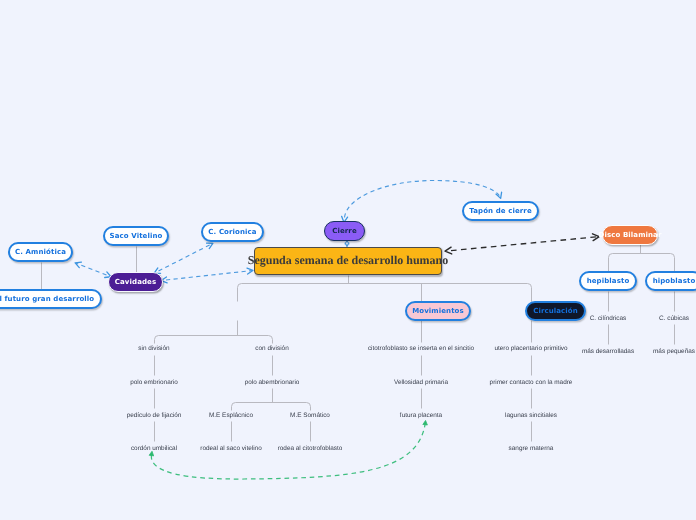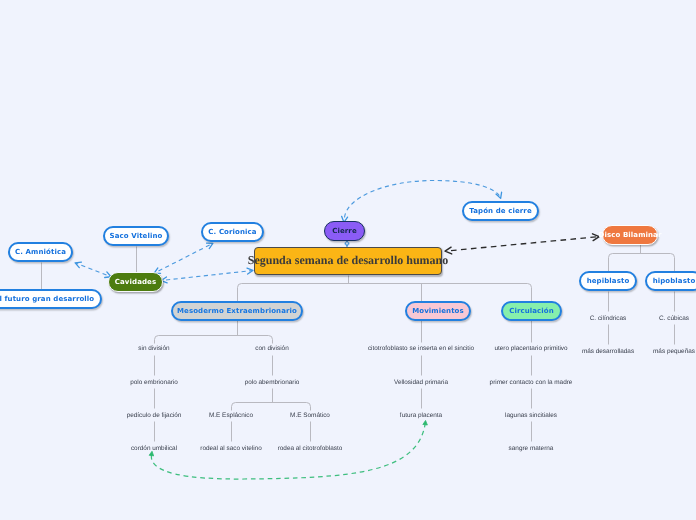--- a/index.html
+++ b/index.html
@@ -16,28 +16,28 @@
   .leaf{position:absolute;white-space:nowrap;color:#363c4a;font-size:6.4px;
         transform:translate(-50%,-50%);font-family:"Liberation Sans",sans-serif;}
   .n-white{background:#ffffff;border:2px solid #2280e0;color:#1370dd;
            box-shadow:1px 1.5px 1.5px rgba(0,0,0,.22);}
   .n-root span{position:relative;top:-0.5px;}
   .n-root{background:#fbb515;border:1.8px solid #4a4a4a;color:#3b3b3b;
           font-family:"Liberation Serif",serif;font-weight:bold;font-size:12px;
           letter-spacing:0;box-shadow:1px 1.5px 1.5px rgba(0,0,0,.26);border-radius:4px;}
   .n-cierre{background:#8b5cf6;border:1.6px solid #17315f;color:#14294f;
             box-shadow:1px 1.5px 1.5px rgba(0,0,0,.26);}
-  .n-green{background:#4d7c0f;border:1.6px solid #f7f9fe;color:#ffffff;
+  .n-green{background:#4c1d95;border:1.6px solid #f7f9fe;color:#ffffff;
            box-shadow:1px 1.5px 1.5px rgba(0,0,0,.32);}
   .n-orange2{background:#ef7840;border:1.6px solid #ffffff;color:#ffffff;
              box-shadow:1px 1.5px 1.5px rgba(0,0,0,.28);}
   .n-pink{background:#f8c8d4;border:2px solid #2280e0;color:#1370dd;
           box-shadow:1px 1.5px 1.5px rgba(0,0,0,.22);}
-  .n-teal{background:#86efac;border:2px solid #2280e0;color:#1370dd;
-          box-shadow:1px 1.5px 1.5px rgba(0,0,0,.22);}
+  .n-teal{background:#0f172a;border:2px solid #2280e0;color:#1370dd;
+          box-shadow:1px 1.5px 1.5px rgba(0,0,0,.22);margin-left:24px;}
   .n-grey{background:#d1d3d3;border:2px solid #2280e0;color:#1676e2;
           box-shadow:1px 1.5px 1.5px rgba(0,0,0,.22);}
 </style>
 </head>
 <body>
 
 <div id="stage">
 
   <svg class="layer" viewBox="0 0 696 520">
     <defs>
@@ -148,23 +148,20 @@
   </div>
 
   <div class="node n-green" style="left:108px;top:272px;width:55px;height:20px;">
     <span>Cavidades</span>
   </div>
 
   <div class="node n-white" style="left:-34px;top:289px;width:136px;height:20px;">
     <span>Para el futuro gran desarrollo</span>
   </div>
 
-  <div class="node n-grey" style="left:171px;top:301px;width:132px;height:20px;">
-    <span>Mesodermo Extraembrionario</span>
-  </div>
 
   <div class="node n-pink" style="left:389px;top:301px;width:66px;height:20px;margin-left:16px;">
     <span>Movimientos</span>
   </div>
 
   <div class="node n-teal" style="left:501px;top:301px;width:61px;height:20px;">
     <span>Circulación</span>
   </div>
 
   <div class="node n-white" style="left:579px;top:271px;width:58px;height:20px;text-align:center;">

